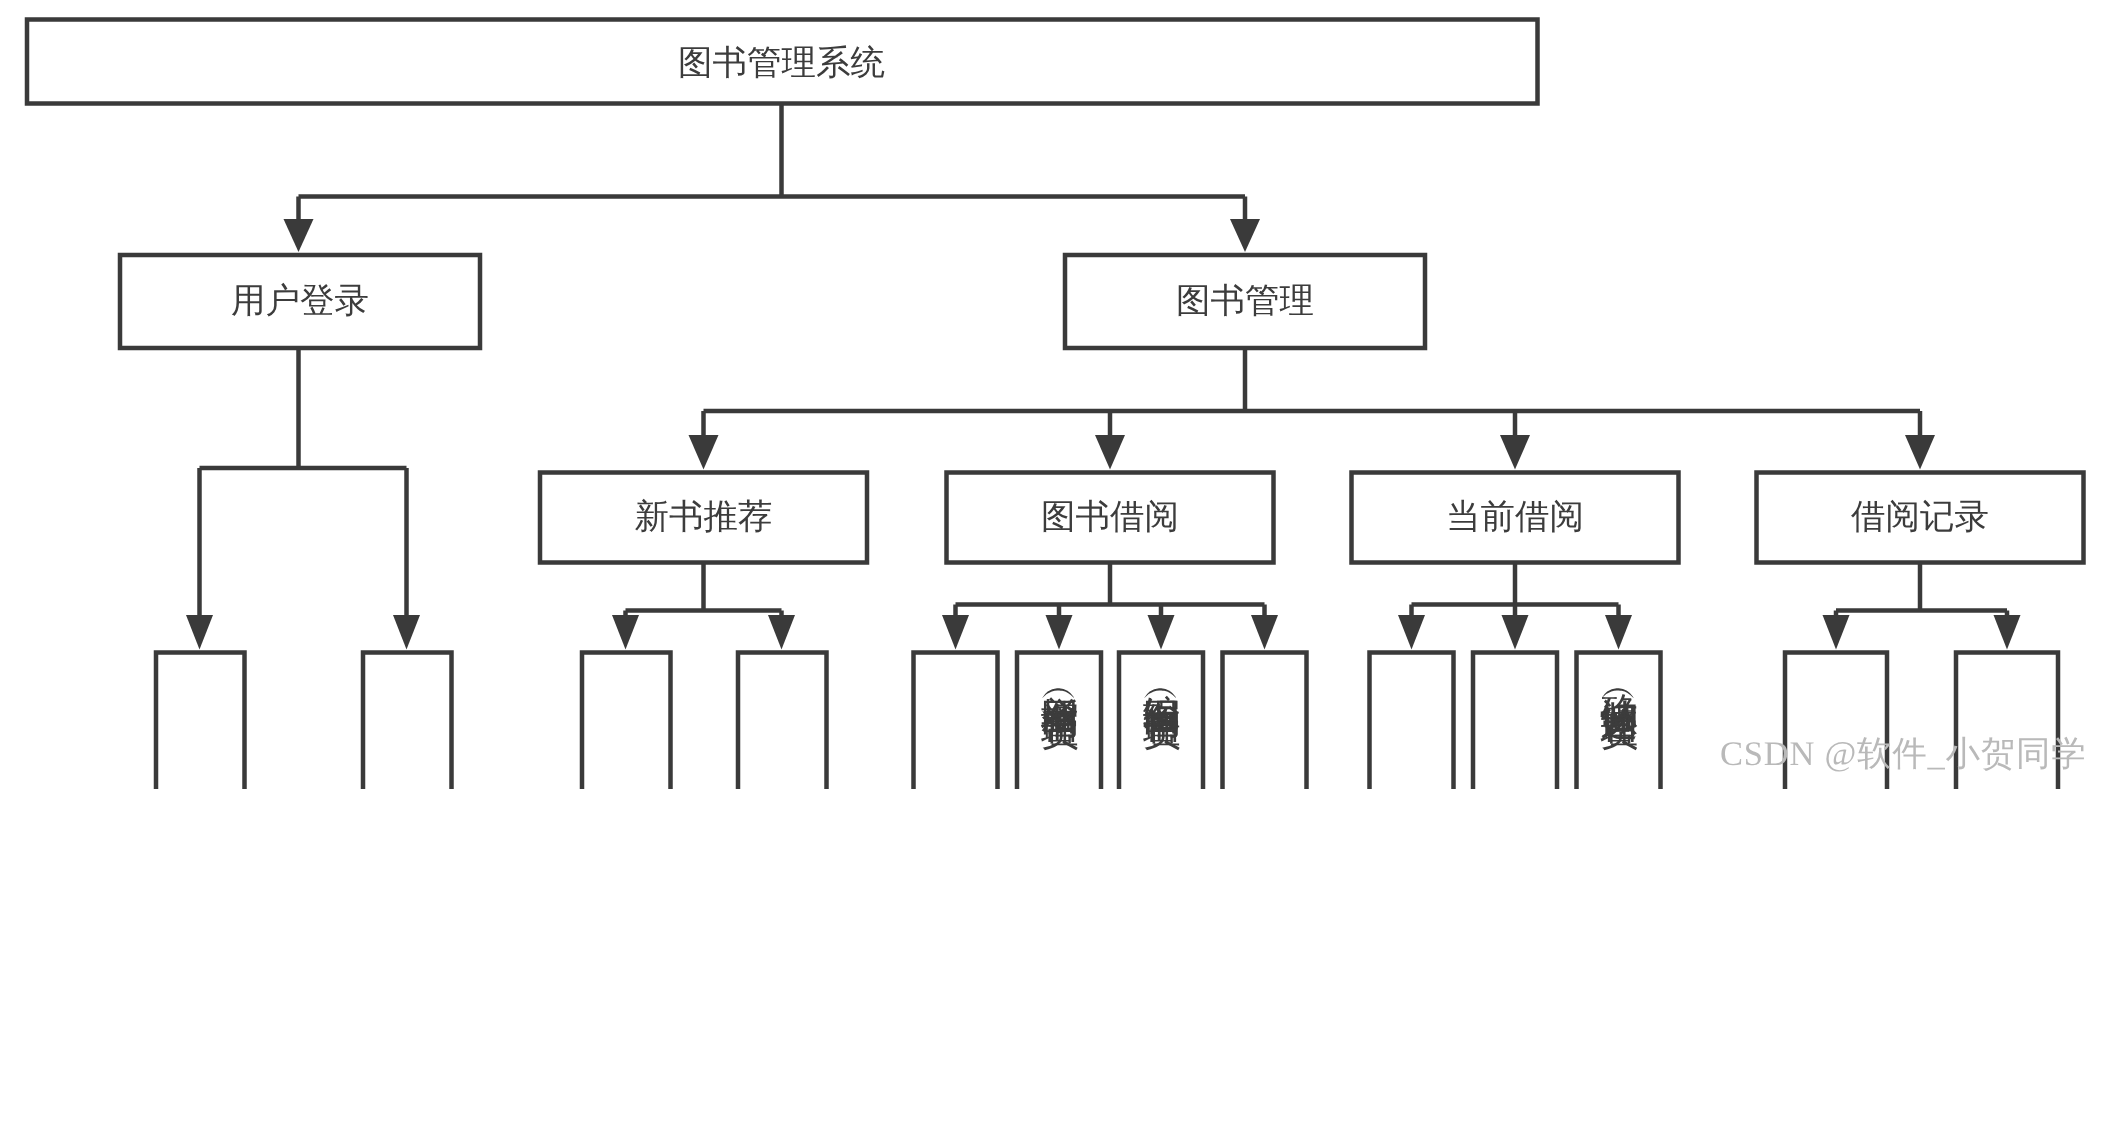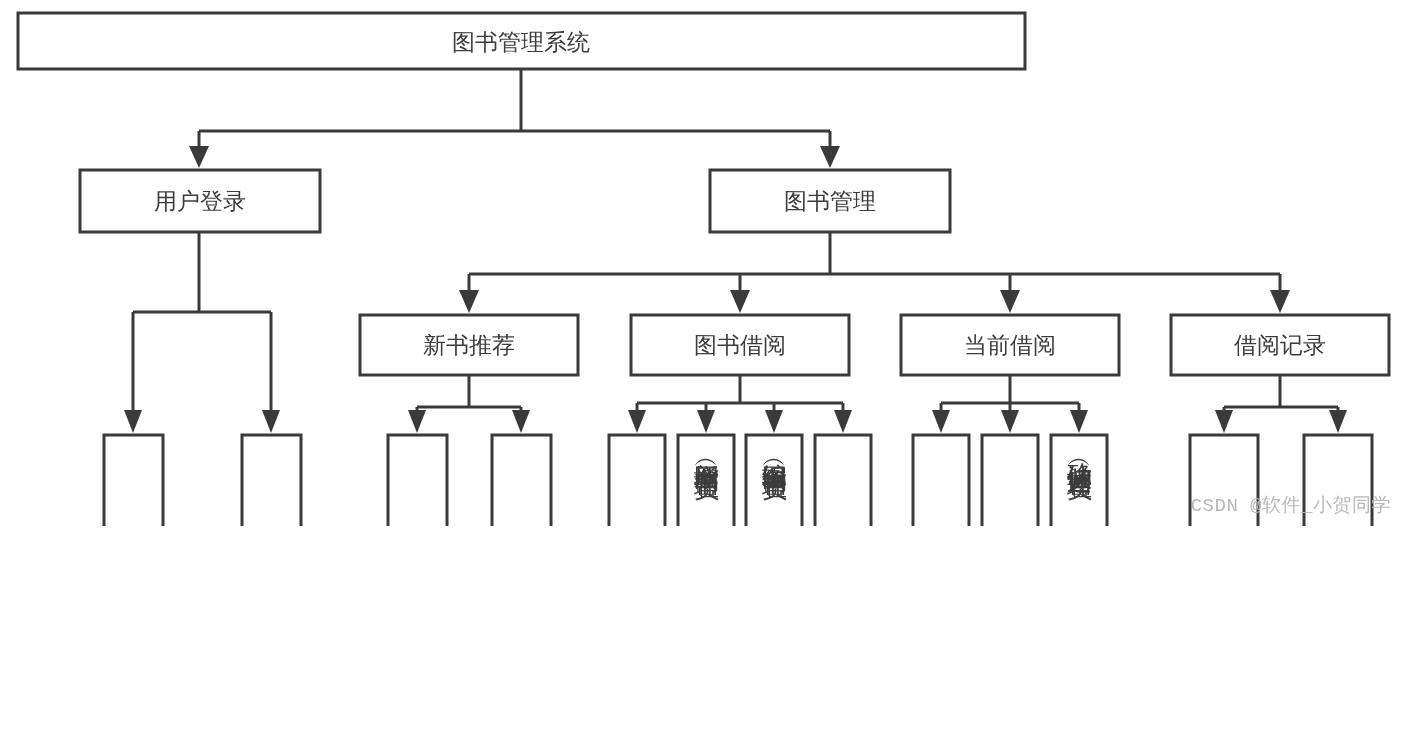--- a/index.html
+++ b/index.html
@@ -68,22 +68,22 @@
     line-height: 1.12;
     letter-spacing: 2px;
     color: #3c3c3c;
     white-space: nowrap;
     text-align: center;
   }
   .watermark {
     position: absolute;
     right: 14px;
     bottom: 8px;
-    font-family: Liberation Mono, monospace;
-    font-size: 19px;
+    font-family: Liberation Serif, serif;
+    font-size: 23px;
     color: #b9b9b9;
     letter-spacing: 0.5px;
     white-space: nowrap;
     pointer-events: none;
   }
 </style>
 </head>
 <body>
 
 <div id="diagram-root">

